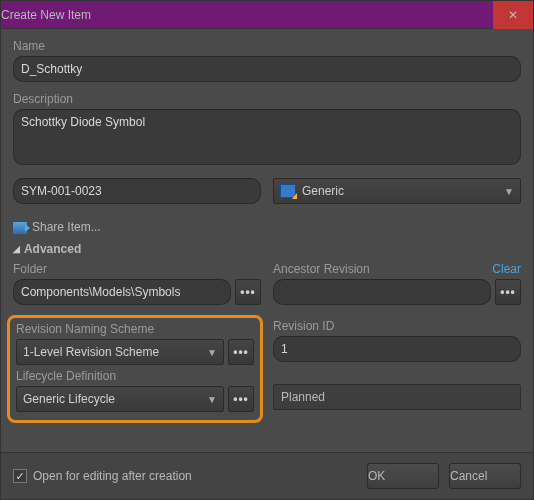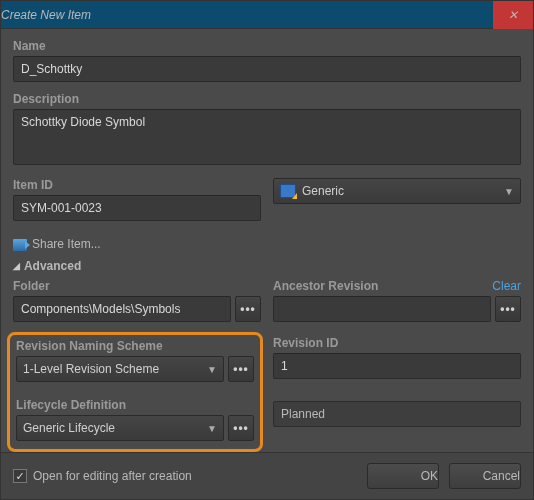--- a/index.html
+++ b/index.html
@@ -19,26 +19,25 @@
   .dialog {
     width: 534px;
     height: 500px;
     background: #4a4a4a;
     border: 1px solid #333;
     display: flex;
     flex-direction: column;
   }
   .titlebar {
     height: 28px;
-    background: #0c4a6e;
+    background: #701a75;
     display: flex;
     align-items: center;
     position: relative;
     border-bottom: 1px solid #333;
-    font-style: italic;
   }
   .close-btn {
     position: absolute;
     right: 0;
     top: 0;
     width: 40px;
     height: 28px;
     background: #c23636;
     display: flex;
     align-items: center;
@@ -49,28 +48,27 @@
   }
   .content {
     padding: 10px 12px 0 12px;
     flex: 1;
     overflow: hidden;
   }
   .label {
     color: #9a9a9a;
     margin-bottom: 3px;
     display: block;
-    font-weight: bold;
   }
   .text-input {
     width: 100%;
     background: #3a3a3a;
     border: 1px solid #2b2b2b;
     border-top-color: #262626;
-    border-radius: 2px;
+    border-radius: 10px;
     padding: 5px 7px;
     color: #d8d8d8;
     outline: none;
   }
   .textarea {
     height: 56px;
     resize: none;
   }
   .field-group {
     margin-bottom: 10px;
@@ -213,21 +211,21 @@
   .footer .spacer { flex: 1; }
   .btn {
     min-width: 72px;
     height: 26px;
     background: linear-gradient(#4c4c4c, #3e3e3e);
     border: 1px solid #2a2a2a;
     border-radius: 3px;
     color: #d8d8d8;
     display: flex;
     align-items: center;
-    justify-content: flex-end;
+    justify-content: flex-start;
     cursor: pointer;
   }
   .checkbox {
     display: flex;
     align-items: center;
     gap: 6px;
     cursor: pointer;
   }
   .checkbox .box {
     width: 14px;
@@ -267,21 +265,20 @@
       <input class="text-input" value="D_Schottky" style="">
     </div>
 
     <div class="field-group">
       <span class="label">Description</span>
       <textarea class="text-input textarea" style="">Schottky Diode Symbol</textarea>
     </div>
 
     <div class="row field-group">
       <div class="col">
-        <span class="label">Item ID</span>
         <input class="text-input" value="SYM-001-0023" style="">
       </div>
       <div class="col">
         <div class="dropdown">
           <span class="icon-symbol"></span>
           <span class="dd-text">Generic</span>
           <span class="caret">▼</span>
         </div>
       </div>
     </div>
@@ -312,21 +309,21 @@
         <div class="with-dots">
           <input class="text-input" value="" style="">
           <div class="dots-btn">•••</div>
         </div>
       </div>
     </div>
 
     <div class="row field-group">
       <div class="col">
         <div class="highlight-box">
-          <div class="field-group" style="margin-bottom:16px">
+          <div class="field-group" style="margin-bottom:4px">
             <span class="label">Revision Naming Scheme</span>
             <div class="with-dots">
               <div class="dropdown">
                 <span class="dd-text">1-Level Revision Scheme</span>
                 <span class="caret">▼</span>
               </div>
               <div class="dots-btn">•••</div>
             </div>
           </div>
           <div>

